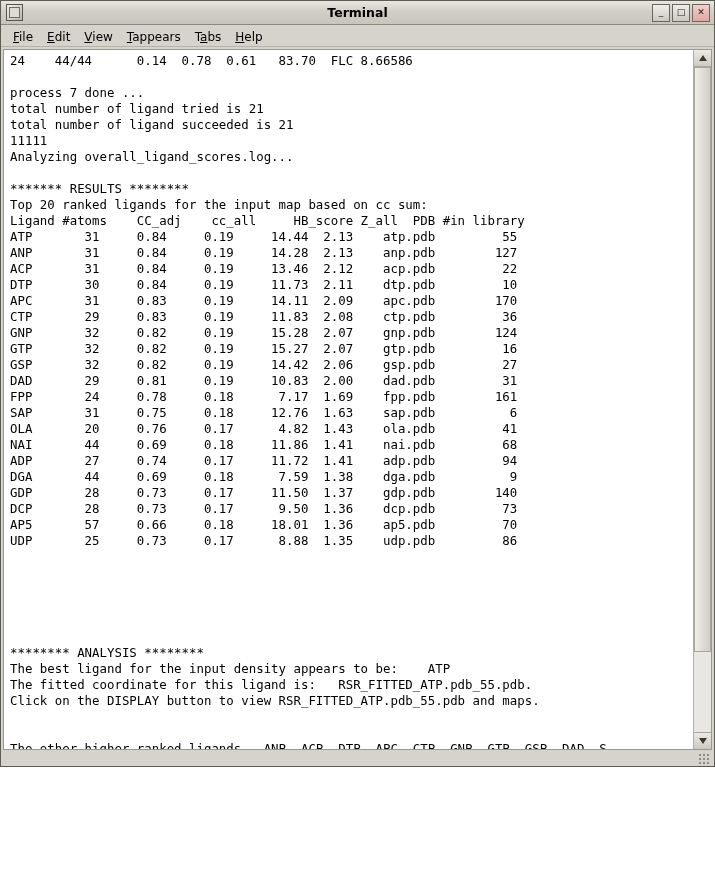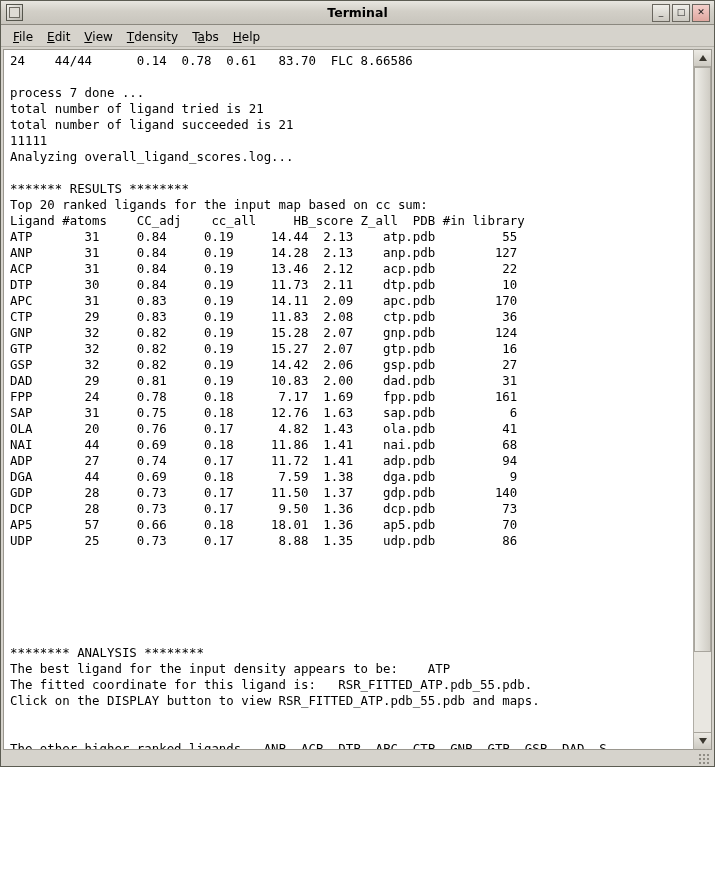--- a/index.html
+++ b/index.html
@@ -208,21 +208,21 @@
       <div class="tbtn">_</div>
       <div class="tbtn">□</div>
       <div class="tbtn close">✕</div>
     </div>
   </div>
 
   <div class="menubar">
     <div class="menu-item"><u>F</u><span>ile</span></div>
     <div class="menu-item"><u>E</u><span>dit</span></div>
     <div class="menu-item"><u>V</u><span>iew</span></div>
-    <div class="menu-item"><u>T</u><span>density</span></div>
+    <div class="menu-item"><u>T</u><span>appears</span></div>
     <div class="menu-item">T<u>a</u><span>bs</span></div>
     <div class="menu-item"><u>H</u><span>elp</span></div>
   </div>
 
   <div class="term-wrap">
     <div class="term">
       <pre class="term-text">24    44/44      0.14  0.78  0.61   83.70  FLC 8.66586
 
 process 7 done ...
 total number of ligand tried is 21

